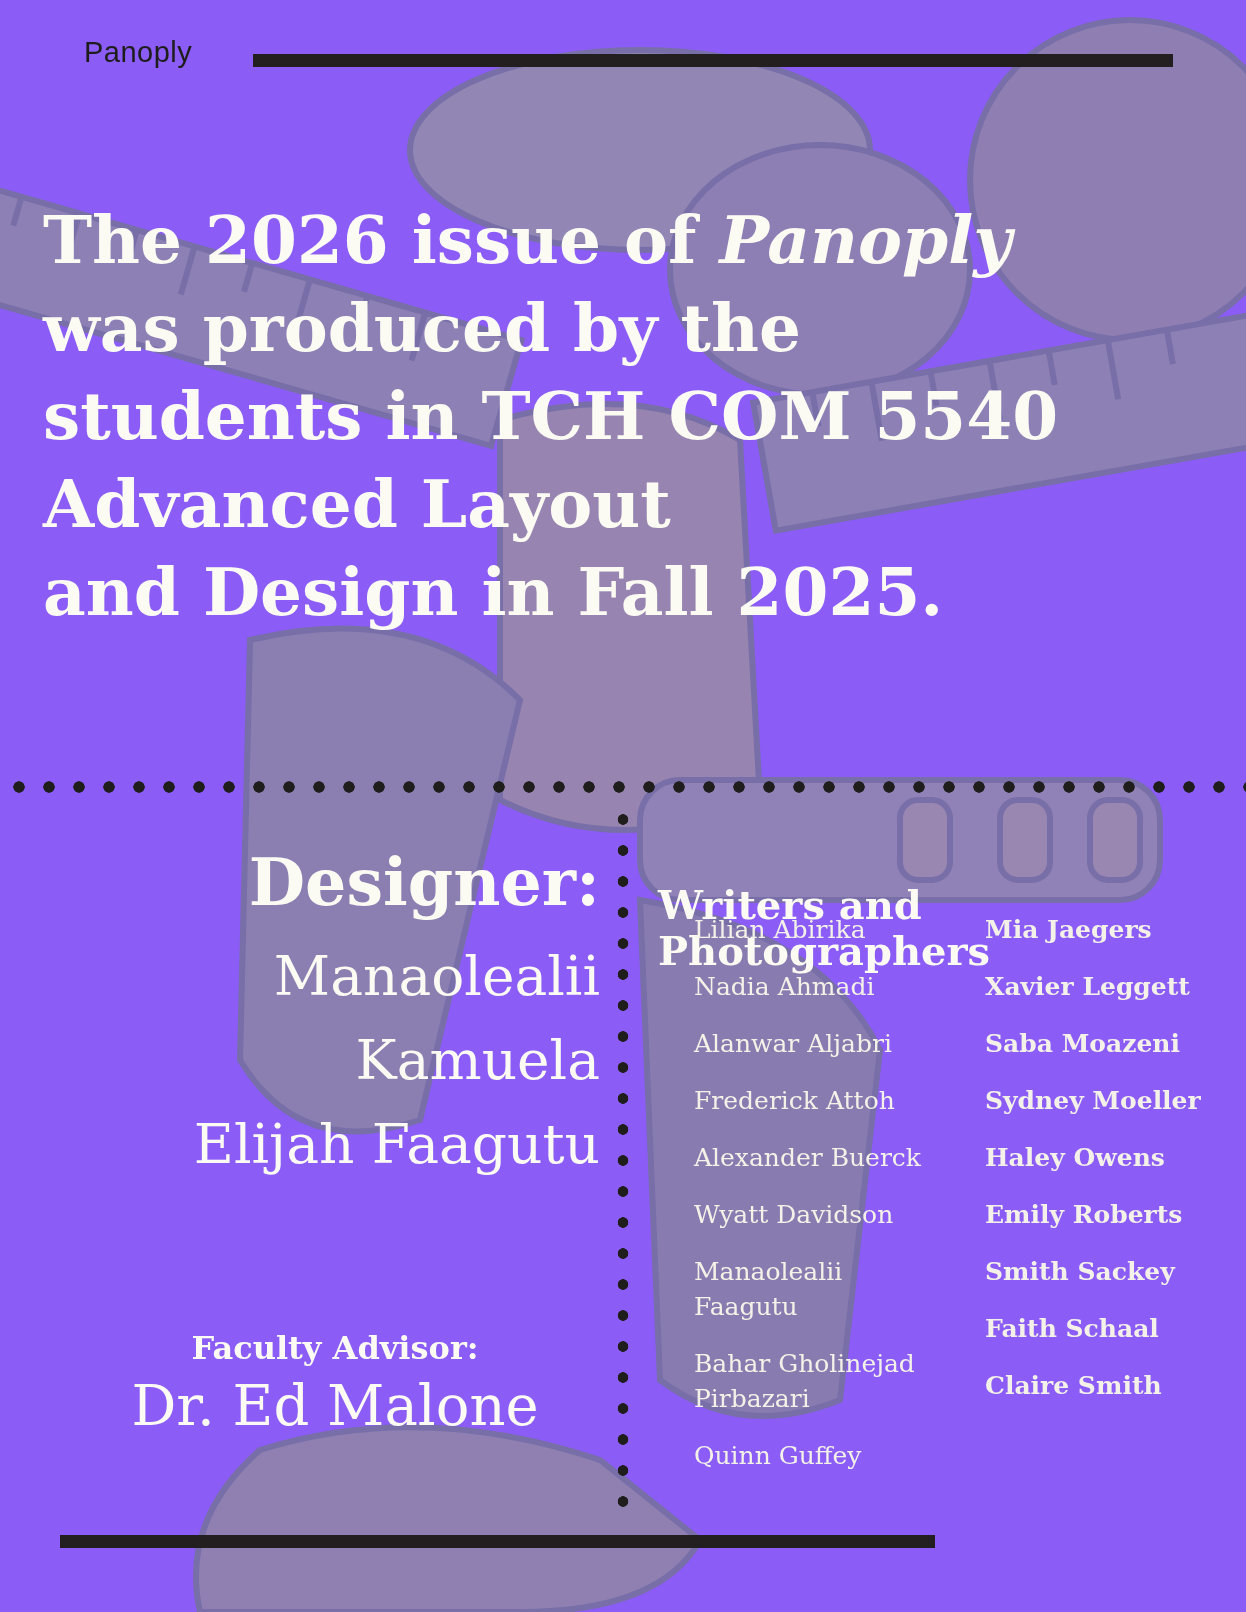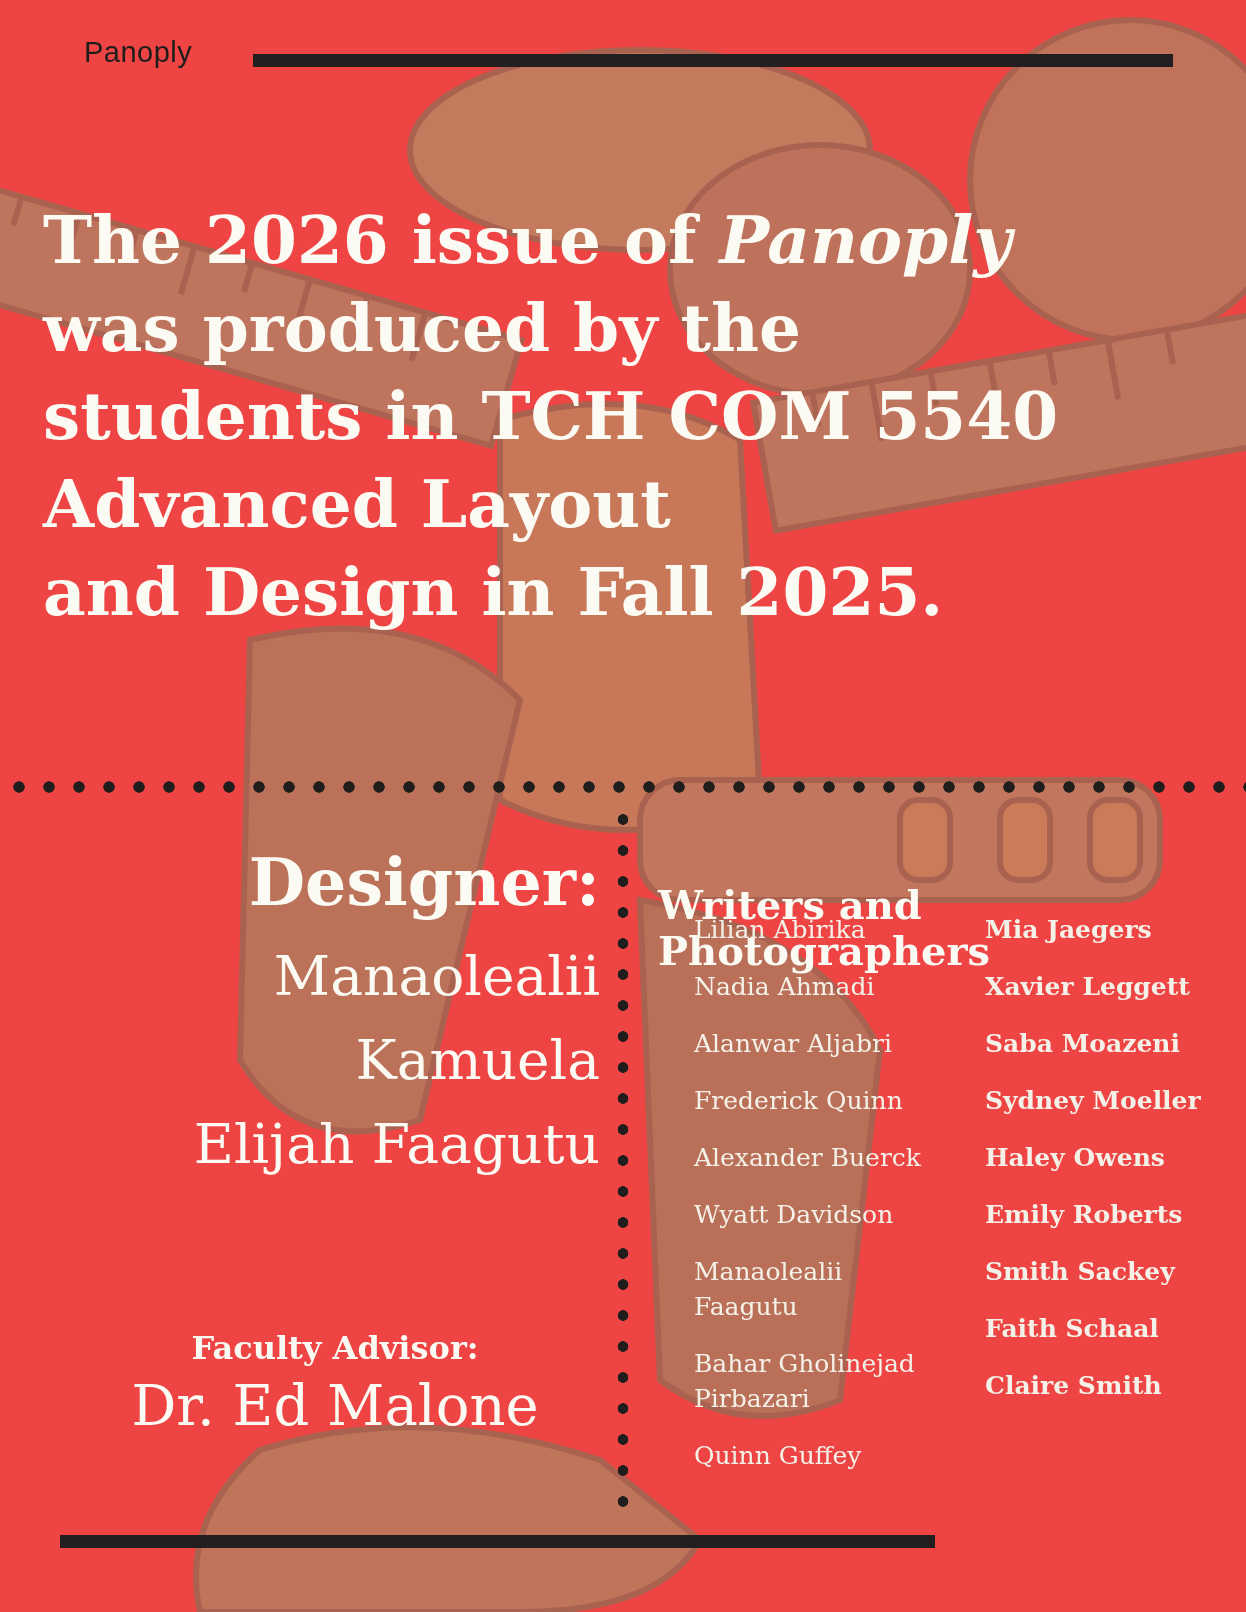--- a/index.html
+++ b/index.html
@@ -1,21 +1,21 @@
 <!DOCTYPE html>
 <html><head>
 <meta charset="utf-8">
 <style>
   html, body { margin: 0; padding: 0; }
   body { width: 1246px; height: 1612px; }
   .page {
     position: relative;
     width: 1246px;
     height: 1612px;
-    background: #ef4444;
+    background: #8b5cf6;
     overflow: hidden;
     font-family: "DejaVu Serif", serif;
   }
   .watermark {
     position: absolute;
     inset: 0;
     opacity: 0.5;
   }
   .brand {
     position: absolute;
@@ -189,21 +189,21 @@
     <h2 class="advisor-heading">Faculty Advisor:</h2>
     <div class="advisor-name">Dr. Ed Malone</div>
   </div>
 
   <h2 class="writers-heading">Writers and Photographers</h2>
 
   <ul class="contrib-col col-left">
     <li>Lilian Abirika</li>
     <li>Nadia Ahmadi</li>
     <li>Alanwar Aljabri</li>
-    <li>Frederick Quinn</li>
+    <li>Frederick Attoh</li>
     <li>Alexander Buerck</li>
     <li>Wyatt Davidson</li>
     <li>Manaolealii Faagutu</li>
     <li>Bahar Gholinejad Pirbazari</li>
     <li>Quinn Guffey</li>
   </ul>
 
   <ul class="contrib-col col-right">
     <li>Mia Jaegers</li>
     <li>Xavier Leggett</li>

